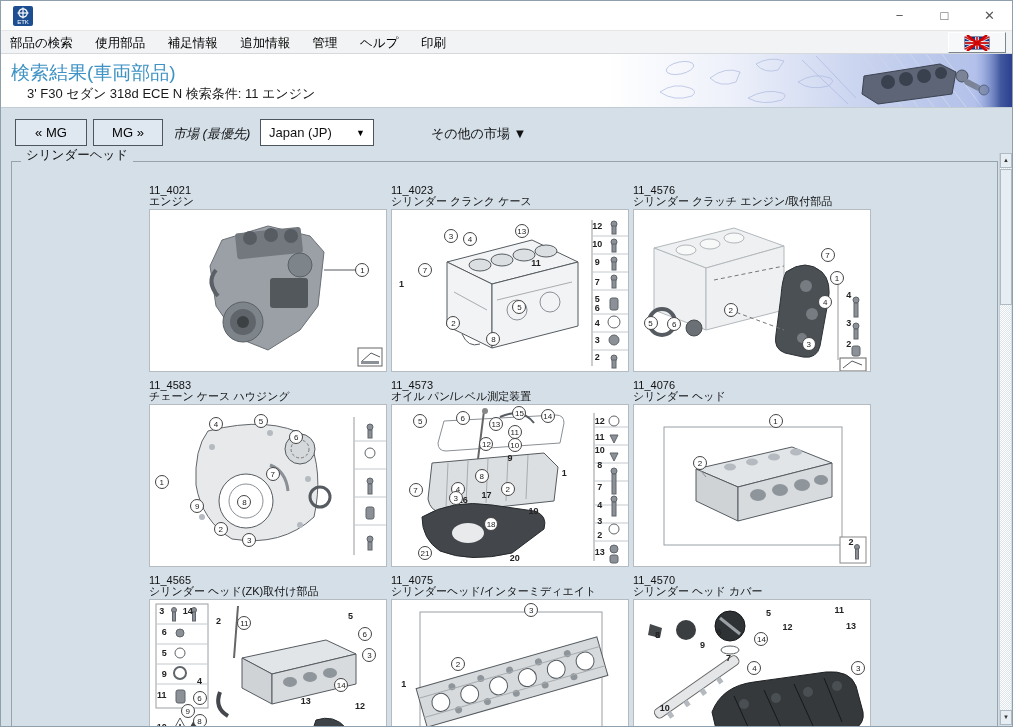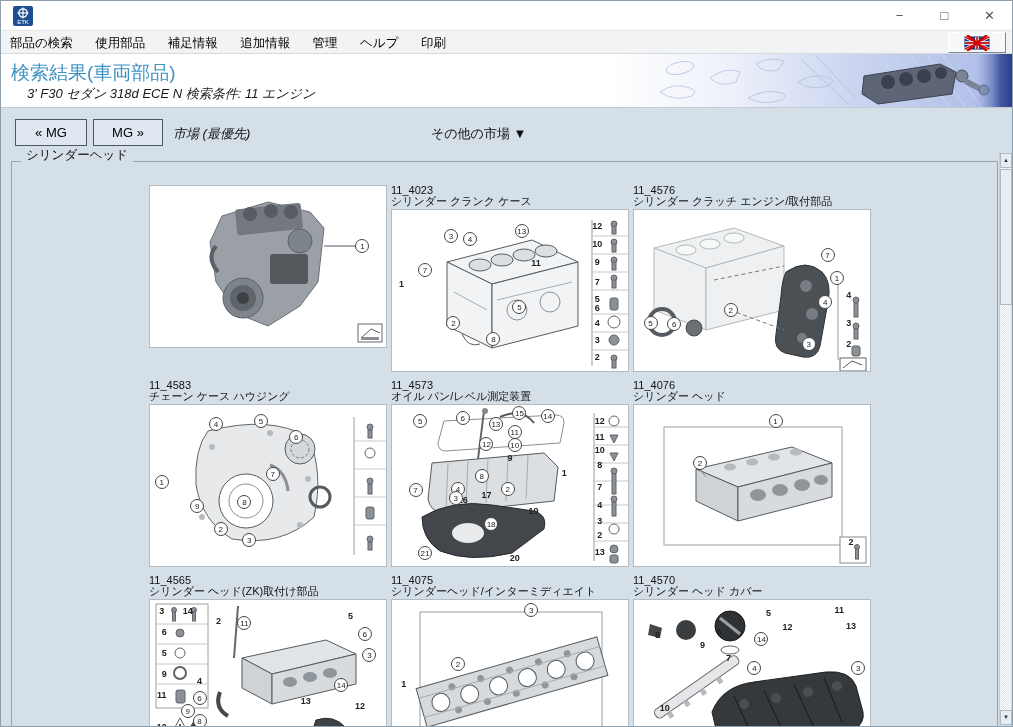--- a/index.html
+++ b/index.html
@@ -24,21 +24,21 @@
   .menu-item { display:inline-block; padding:4px 9px 0 9px; font-size:12.5px; color:#000; }
   .flag-btn { position:absolute; right:6px; top:1px; width:58px; height:21px; background:#f6f8f9;
               border:1px solid; border-color:#fff #7c868c #7c868c #fff; text-align:center; }
   .flag-btn svg { margin-top:2px; }
 
   
   .banner { position:absolute; left:0; top:53px; width:100%; height:54px;
     background:linear-gradient(90deg,#ffffff 0%,#ffffff 60%,#eef1fa 72%,#ccd6f0 84%,#b7c4ea 94%,#aebded 100%);
     border-bottom:1px solid #c2ccd5; }
   .banner-title { position:absolute; left:10px; top:6px; font-size:19px; color:#3e92c4; }
-  .banner-sub { position:absolute; left:26px; top:31px; font-size:13px; color:#1a1a1a;font-style:italic; }
+  .banner-sub { position:absolute; left:26px; top:31px; font-size:13px; color:#1a1a1a; }
   .banner-art { position:absolute; right:0; top:0; height:53px; }
 
   
   .toolbar { position:absolute; left:0; top:107px; width:100%; height:45px; }
   .tbtn { position:absolute; top:11px; height:27px; background:#dfe8f0; border:1px solid #4d565d;
           font-size:13px; color:#000; text-align:center; line-height:25px; }
   .btn-prev { left:14px; width:72px;text-align:center; }
   .btn-next { left:92px; width:70px; }
   .market-label { position:absolute; left:172px; top:17px; font-size:13px;font-style:italic; }
   .market-dd { position:absolute; left:259px; top:11px; width:114px; height:27px; background:#fff;
@@ -155,29 +155,37 @@
       <circle cx="332" cy="36" r="5" fill="#8a93a6" stroke="#4a5162"></circle>
     </g>
     <rect x="322" y="0" width="38" height="53" fill="url(#band)"></rect>
   </svg>
 </div>
 
 <div class="toolbar">
   <div class="tbtn btn-prev">« MG</div>
   <div class="tbtn btn-next">MG »</div>
   <span class="market-label">市場 (最優先)</span>
+  <div class="market-dd">
+    <span>Japan (JP)</span>
+    <span class="dd-arrow">▼</span>
+  </div>
   <span class="other-markets">その他の市場 ▼</span>
 </div>
 
 <div class="legend">シリンダーヘッド</div>
 <div class="fieldset"></div>
 
 <div class="grid">
 
   <div class="cell">
+    <div class="tile-label">
+      <div>11_4021</div>
+      <div>エンジン</div>
+    </div>
     <div class="tile-image">
       <svg width="238" height="163" viewBox="0 0 238 163">
         <polygon points="72,30 118,16 160,26 174,42 168,96 150,120 118,140 88,128 66,96 60,56" fill="#9aa0a6" stroke="#6a7076"></polygon>
         <rect x="86" y="20" width="66" height="26" rx="3" fill="#72787e" transform="rotate(-6 120 33)"></rect>
         <circle cx="100" cy="28" r="7" fill="#565c61"></circle>
           <circle cx="121" cy="25" r="7" fill="#565c61"></circle>
         <circle cx="141" cy="26" r="7" fill="#565c61"></circle>
         <rect x="120" y="68" width="38" height="30" rx="3" fill="#53585d"></rect>
         <circle cx="150" cy="55" r="12" fill="#7d848a" stroke="#5a6065"></circle>
         <circle cx="93" cy="112" r="20" fill="#7d848a" stroke="#5a6065"></circle>

